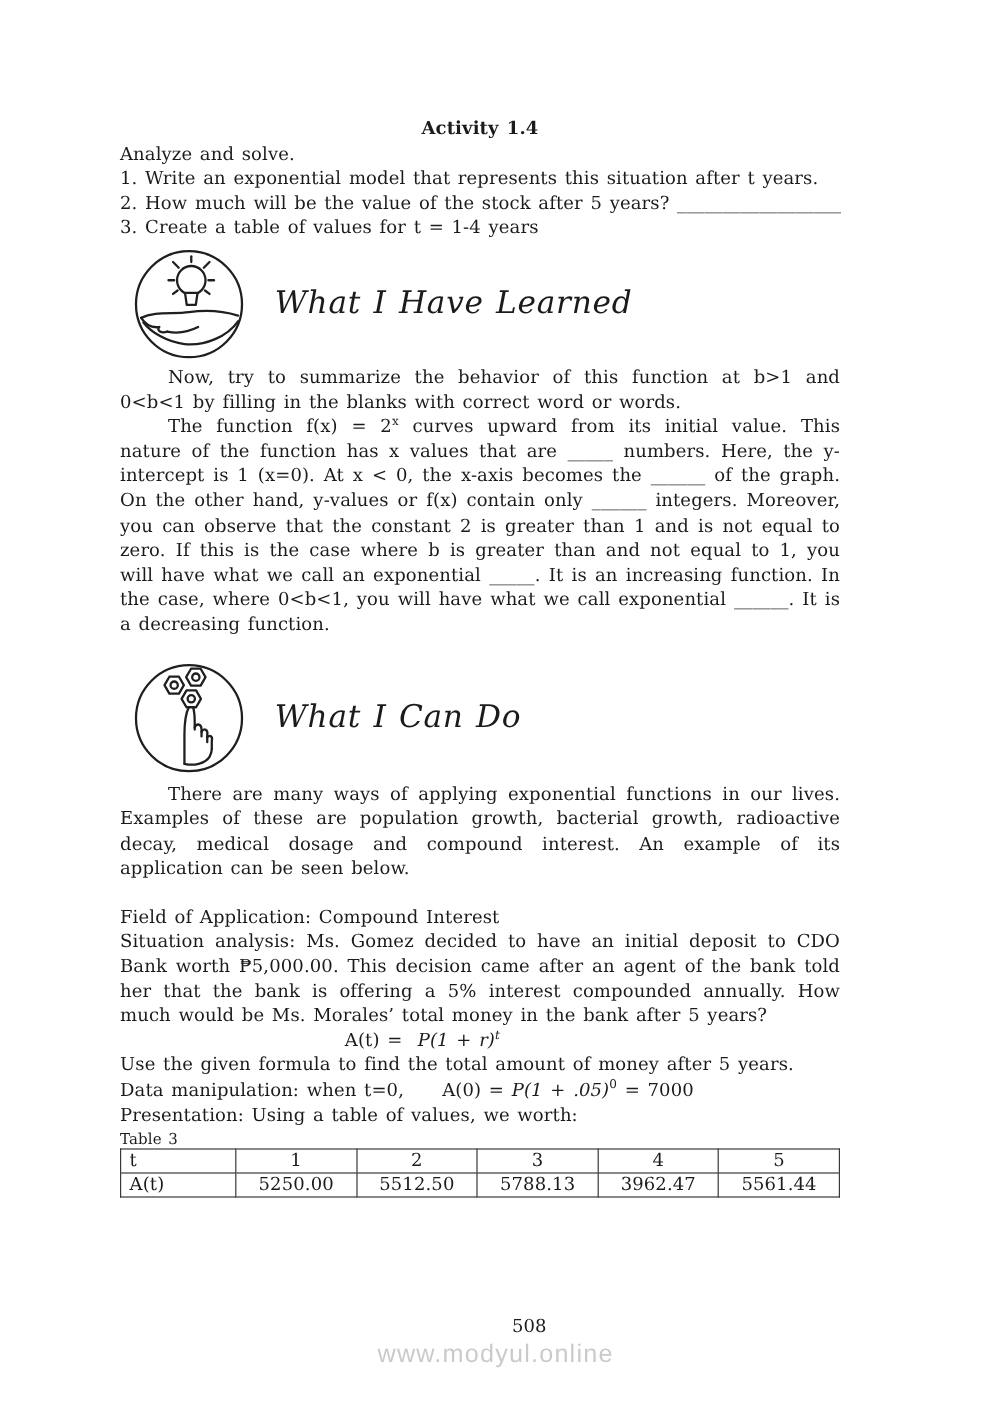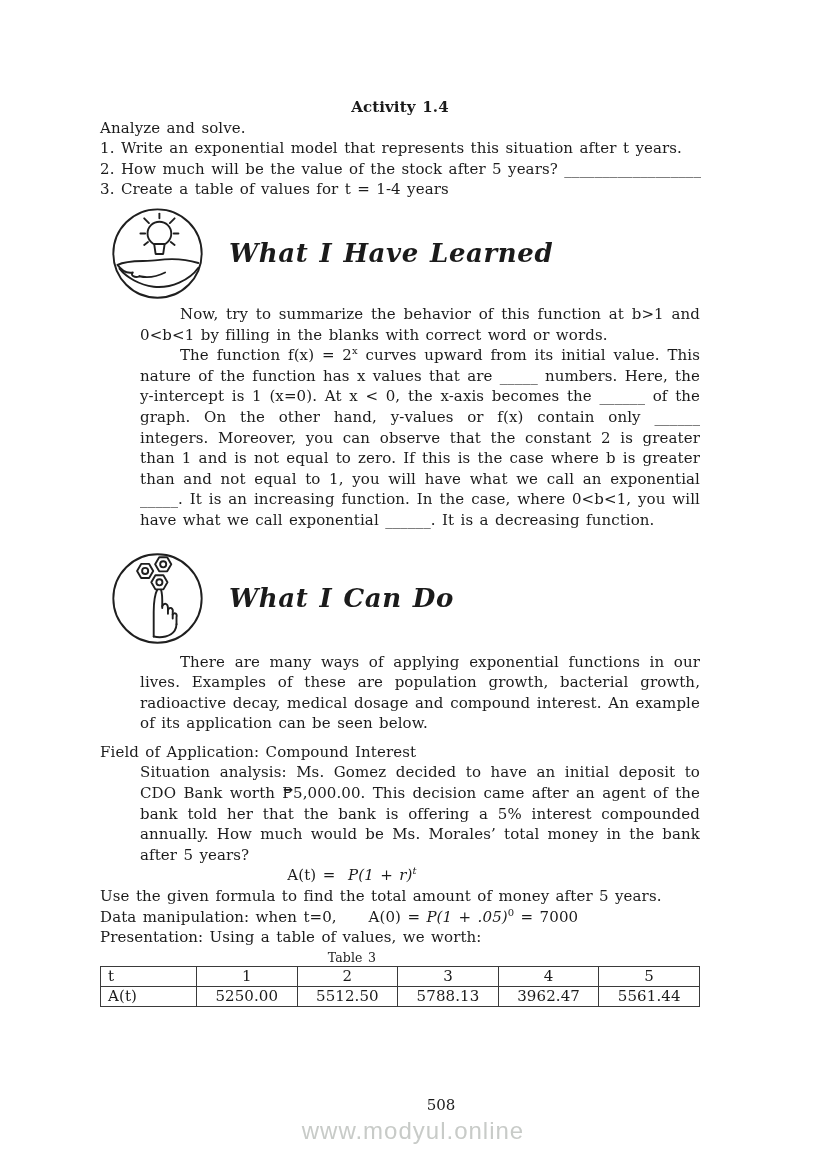--- a/index.html
+++ b/index.html
@@ -9,47 +9,47 @@
     color:#1b1b1b;font-size:15px;overflow:hidden;
   }
   .content{
     position:absolute;left:100px;top:97px;width:600px;
     line-height:20.6px;letter-spacing:0.1px;word-spacing:1.5px;
   }
   .line{margin:0;}
   .nowrap{white-space:nowrap;}
   .bold{font-weight:bold;text-align:center;}
   p{margin:0;}
-  .just{text-align:justify;margin-left:40px;}
+  .just{text-align:justify;}
   .indent{text-indent:40px;}
   .section-head{display:flex;align-items:center;height:95px;margin:6px 0 3px 10px;}
   .section-head.second{margin-top:20px;margin-bottom:6px;}
   .icon-wrap{width:95px;height:95px;flex:0 0 auto;}
   .icon-wrap svg{width:95px;height:95px;display:block;}
   .section-title{
-    font-weight:bold;font-style:italic;font-size:26px;
+    font-weight:normal;font-style:italic;font-size:26px;
     margin-left:24px;letter-spacing:0.6px;white-space:nowrap;
   }
-  .gap-before{margin-top:8px;}
+  .gap-before{margin-top:20px;}
   .center-math{text-align:center;padding-right:96px;white-space:pre-wrap;}
   .math-it{font-style:italic;}
   sup{font-size:10px;line-height:0;}
   .prewrap{white-space:pre-wrap;}
-  .caption{font-size:12.5px;text-align:center;padding-right:96px;margin-top:2px;line-height:15px;}
+  .caption{font-size:12.5px;padding-right:96px;margin-top:2px;line-height:15px;}
   table.values{border-collapse:collapse;width:600px;margin-top:1px;table-layout:fixed;}
   table.values td{
     border:1px solid #3a3a3a;height:19px;padding:0 4px;
     text-align:center;font-size:15px;line-height:19px;overflow:hidden;
   }
   table.values td.label{text-align:left;padding-left:7px;}
   col.c0{width:96px;}
   .pagenum{position:absolute;top:1096px;left:0;width:810px;text-align:center;font-size:15px;margin-left:36px;}
   .watermark{
     position:absolute;top:1117px;left:0;width:826px;text-align:center;
-    font-family:"Liberation Sans",sans-serif;font-size:24px;
+    font-family:"Liberation Sans",sans-serif;font-size:21px;
     color:#c8cbc8;letter-spacing:1px;
   }
   .lineart{stroke:#1f1f1f;stroke-width:2;fill:none;stroke-linecap:round;stroke-linejoin:round;}
   .lineart-fill{stroke:#1f1f1f;stroke-width:2;fill:#ffffff;stroke-linejoin:round;}
 </style>
 </head>
 <body>
 
 <div class="content">
 

